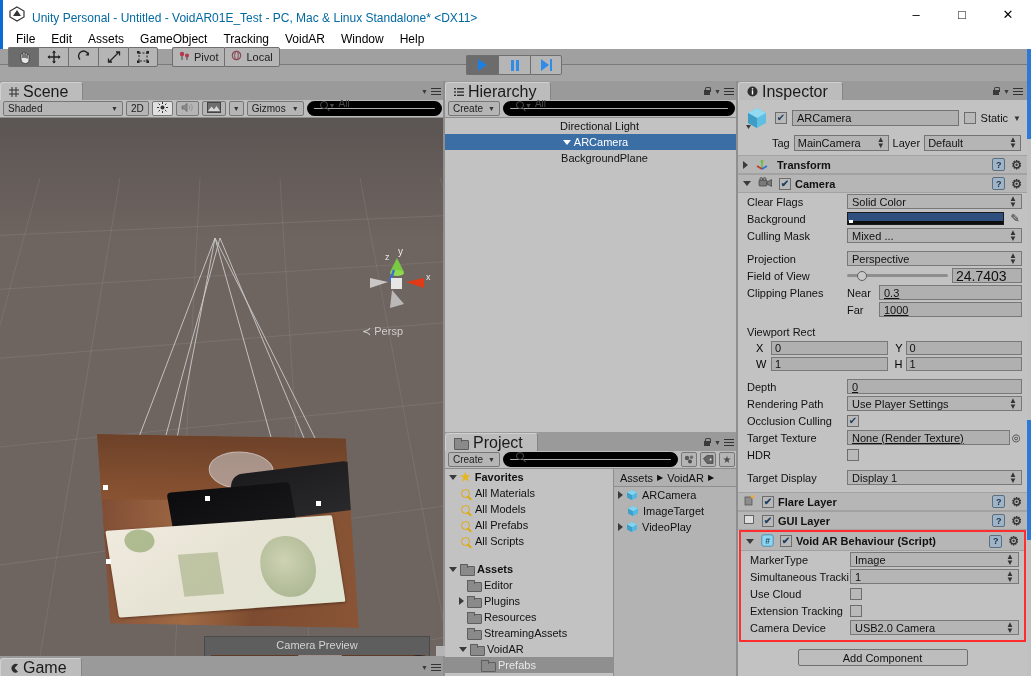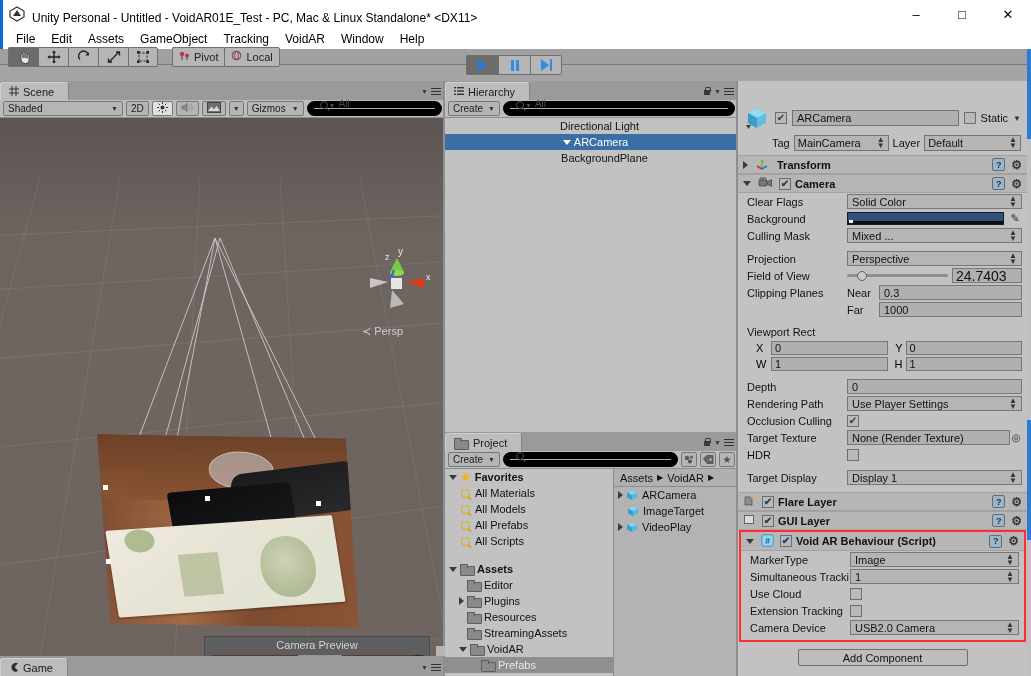--- a/index.html
+++ b/index.html
@@ -13,21 +13,21 @@
     -webkit-font-smoothing: none;
   }
   #app { position: relative; width: 1031px; height: 676px; background: #a5a5a5; }
 
   
   .titlebar {
     position: absolute; left: 0; top: 0; width: 1031px; height: 28px;
     background: #ffffff; display: flex; align-items: center;
   }
   .title-icon { margin-left: 9px; width: 16px; height: 16px; position: relative; }
-  .title-text { margin-left: 7px; font-size: 12px; color: #000000; white-space: nowrap; margin-top: 8px; }
+  .title-text { margin-left: 7px; font-size: 12px; color: #0369a1; white-space: nowrap; margin-top: 8px; }
   .win-btns { position: absolute; right: 0; top: 0; height: 28px; display: flex; }
   .win-btn { width: 46px; height: 28px; display: flex; align-items: center; justify-content: center; font-size: 13px; color: #000; }
   .menubar {
     position: absolute; left: 0; top: 28px; width: 1031px; height: 21px;
     background: #ffffff; display: flex; align-items: center; padding-left: 8px;
   }
   .menu-item { padding: 2px 8px; font-size: 12px; color: #000; }
   .accent-strip { position: absolute; left: 0; top: 0; width: 3px; height: 49px; background: #0a6cd4; }
 
   
@@ -61,21 +61,21 @@
   .dd .caret { margin-left: auto; padding-left: 10px; font-size: 7px; color: #333; }
   .cloud-btn { width: 32px; height: 20px; background: #b5b5b5; border: 1px solid #6f6f6f; border-radius: 2px;
         display: flex; align-items: center; justify-content: center; }
 
   
   .panel { position: absolute; background: #c2c2c2; }
   .panel-tabrow { height: 19px; background: #9a9a9a; position: relative; display: flex; align-items: flex-end; }
   .tab {
     height: 18px; background: #bcbcbc; border-radius: 3px 3px 0 0;
     display: flex; align-items: center; gap: 4px; padding: 0 14px 0 8px;
-    font-size: 11px; color: #1a1a1a; border-top: 1px solid #d0d0d0;
+    font-size: 16px; color: #1a1a1a; border-top: 1px solid #d0d0d0;
     border-left: 1px solid #d0d0d0; border-right: 1px solid #858585;
   }
   .tab-menu { position: absolute; right: 4px; bottom: 3px; display: flex; align-items: center; gap: 3px; color: #3a3a3a; font-size: 9px; }
   .ham { display: inline-block; width: 10px; }
   .ham i { display: block; height: 1px; background: #333; margin: 2px 0; }
   .lock { width: 8px; height: 9px; position: relative; }
   .lock:before { content:''; position:absolute; left:1px; top:3px; width:6px; height:5px; background:#3a3a3a; }
   .lock:after { content:''; position:absolute; left:2px; top:0px; width:4px; height:4px; border:1px solid #3a3a3a; border-bottom:0; border-radius:2px 2px 0 0; }
 
   .subbar { height: 18px; background: #bdbdbd; border-bottom: 1px solid #8e8e8e;
@@ -162,21 +162,21 @@
   .comp-head { height: 19px; background: #b6b6b6; border-top: 1px solid #a2a2a2; border-bottom: 1px solid #a2a2a2;
                display: flex; align-items: center; gap: 4px; padding: 0 5px; font-weight: bold; font-size: 11px; color: #111; }
   .comp-head .right-icons { margin-left: auto; display: flex; align-items: center; gap: 6px; }
   .help-ico { width: 13px; height: 13px; background: #9fb4c6; border: 1px solid #5b6e7d; border-radius: 2px;
               font-size: 9px; display:flex; align-items:center; justify-content:center; color:#1b3247; font-weight: bold; }
   .gear { font-size: 12px; color: #333; }
   .prow { height: 17px; display: flex; align-items: center; padding: 0 5px 0 9px; font-size: 11px; color: #111; }
   .pname { width: 100px; flex: none; white-space: nowrap; overflow: hidden; }
   .pfield { flex: 1; height: 15px; background: #b5b5b5; border: 1px solid #787878;
             display: flex; align-items: center; padding: 0 4px; font-size: 11px; color: #111; }
-  .pfield.input { background: #b0b0b0; }
+  .pfield.input { background: #b0b0b0; text-decoration: underline; }
   .pfield .caret2 { margin-left: auto; font-size: 8px; line-height: 6px; color: #333; }
   .colorfield { flex: 1; height: 13px; background: #2f4f7f; border: 1px solid #1b1b1b; position: relative; }
   .colorfield:after { content:''; position:absolute; left:0; bottom:-0px; width:100%; height:3px; background:#0d0d0d; }
   .colorfield .alpha { position: absolute; left: 1px; bottom: 1px; width: 4px; height: 3px; background: #fff; z-index: 2; }
   .eyedrop { width: 14px; margin-left: 4px; text-align: center; font-size: 11px; color: #333; flex:none; }
   .slider { flex: 1; height: 15px; display: flex; align-items: center; position: relative; margin-right: 4px; }
   .slider .track { width: 100%; height: 3px; background: #8e8e8e; border-radius: 2px; }
   .slider .knob { position: absolute; left: 10%; width: 10px; height: 10px; background: #c9c9c9;
                   border: 1px solid #5f5f5f; border-radius: 50%; }
   .numbox { width: 70px; height: 15px; background: #b0b0b0; border: 1px solid #787878; font-size: 14px;
@@ -666,20 +666,41 @@
                 <polygon points="1,3.6 6,6.2 6,11 1,8.4" fill="#3f9fc9"></polygon>
               </svg>
           </span>
           <span>VideoPlay</span>
         </div>
       </div>
     </div>
   </div>
 
   <div class="panel" id="insp-panel">
+    <div class="panel-tabrow">
+      <div class="tab">
+        <span>
+          <svg width="11" height="11" viewBox="0 0 11 11">
+              <circle cx="5.5" cy="5.5" r="5" fill="#2f2f2f"></circle>
+              <rect x="4.8" y="4.3" width="1.4" height="4.2" fill="#fff"></rect>
+              <rect x="4.8" y="2.2" width="1.4" height="1.4" fill="#fff"></rect>
+            </svg>
+        </span>
+        <span>Inspector</span>
+      </div>
+      <div class="tab-menu">
+        <span class="lock"></span>
+        <span style="font-size:7px">▼</span>
+          <span class="ham">
+            <i></i>
+            <i></i>
+            <i></i>
+          </span>
+      </div>
+    </div>
 
     <div class="insp-body">
 
       <div class="insp-head">
         <div class="insp-head-row1">
           <div class="go-icon">
             <svg width="26" height="26" viewBox="0 0 26 26">
                 <polygon points="13,3 22,8 22,18 13,23 4,18 4,8" fill="#5fbfe3"></polygon>
                 <polygon points="13,3 22,8 13,13 4,8" fill="#93d9f0"></polygon>
                 <polygon points="4,8 13,13 13,23 4,18" fill="#3f9cc4"></polygon>

